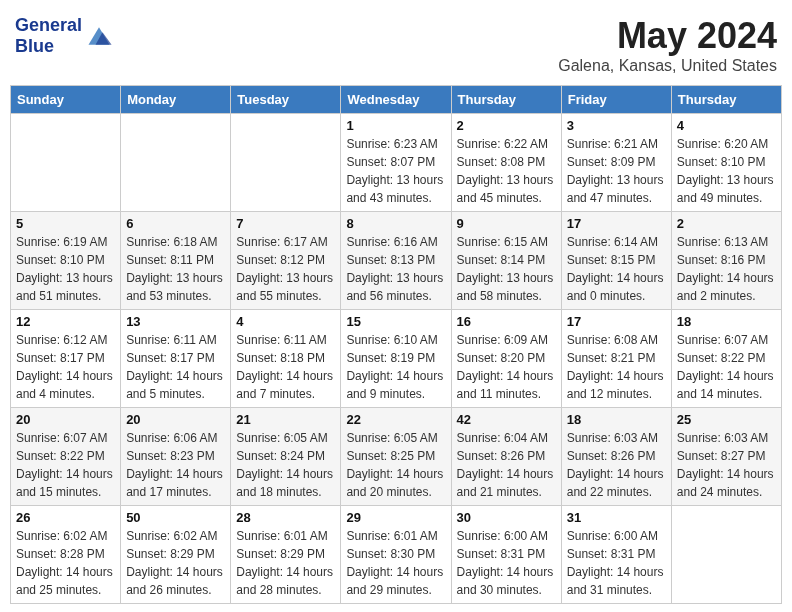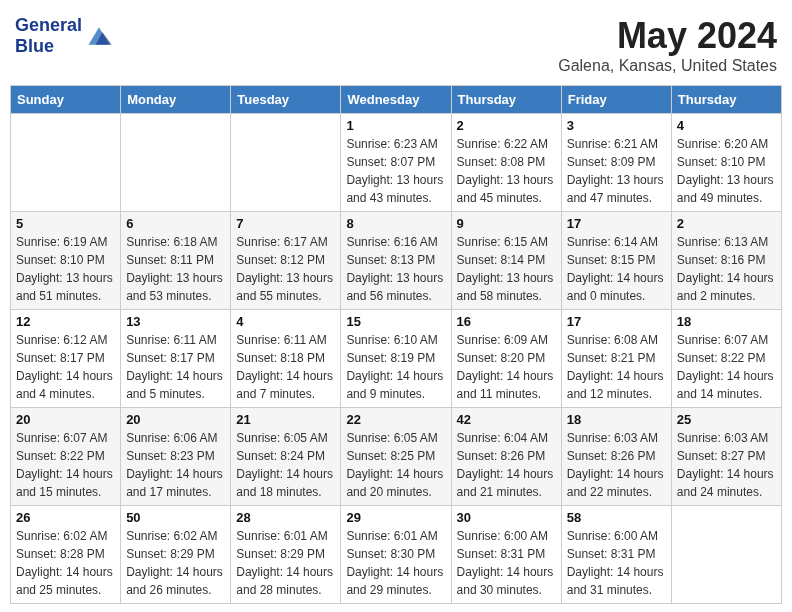--- a/index.html
+++ b/index.html
@@ -242,19 +242,19 @@
         </td>
         <td>
           <span class="day-number">29</span>
           <div class="day-info">Sunrise: 6:01 AM<br>Sunset: 8:30 PM<br>Daylight: 14 hours and 29 minutes.</div>
         </td>
         <td>
           <span class="day-number">30</span>
           <div class="day-info">Sunrise: 6:00 AM<br>Sunset: 8:31 PM<br>Daylight: 14 hours and 30 minutes.</div>
         </td>
         <td>
-          <span class="day-number">58</span>
+          <span class="day-number">31</span>
           <div class="day-info">Sunrise: 6:00 AM<br>Sunset: 8:31 PM<br>Daylight: 14 hours and 31 minutes.</div>
         </td>
         <td class="empty-cell"></td>
       </tr>
     </tbody>
 </table>
 
 </body></html>

